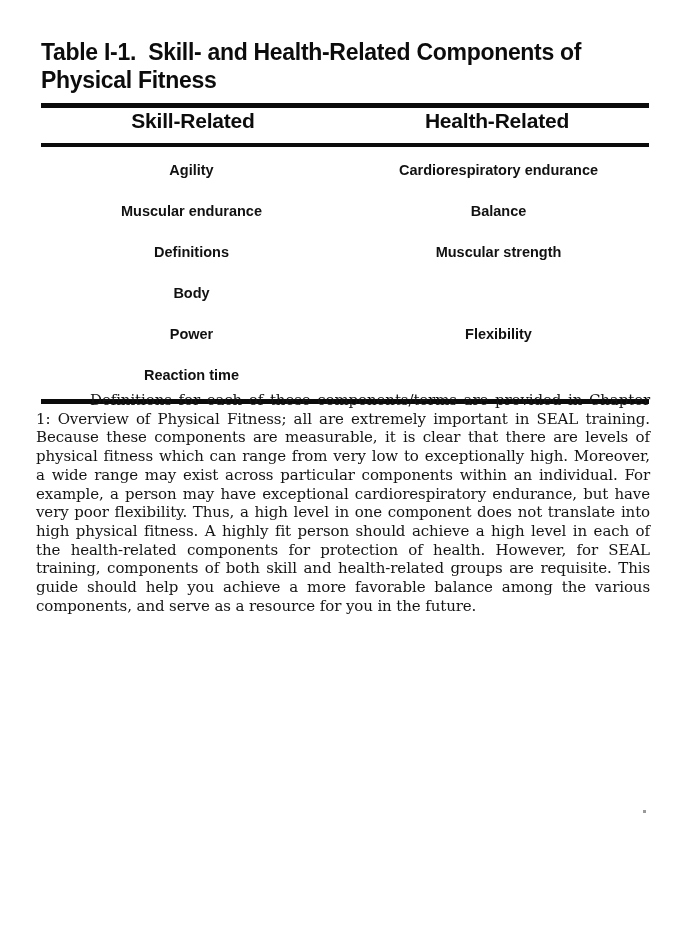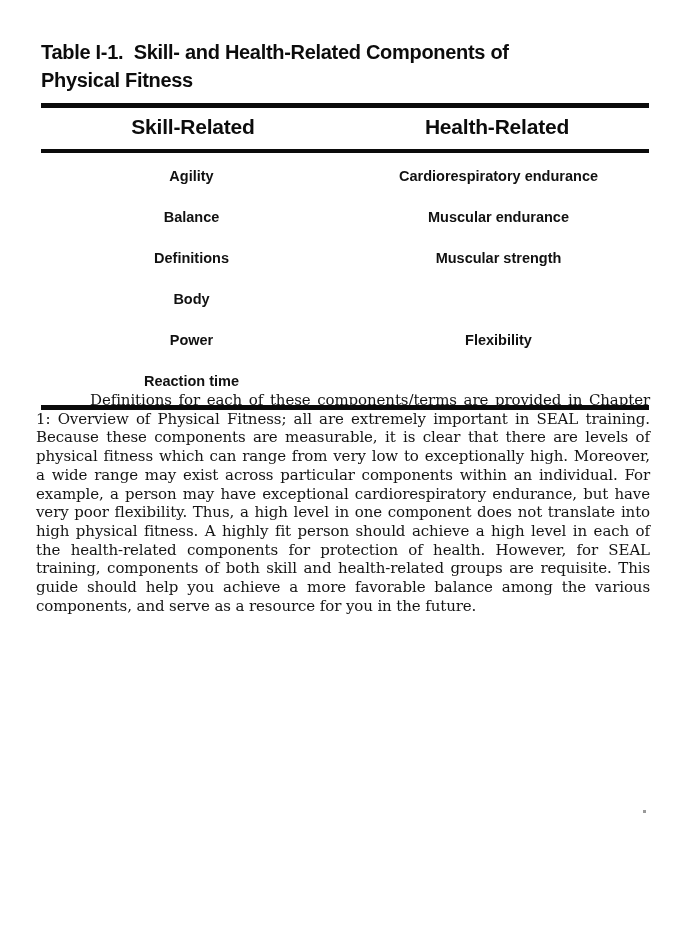--- a/index.html
+++ b/index.html
@@ -14,41 +14,41 @@
     color: #0d0d0d;
   }
 
   
   .doc-title {
     position: absolute;
     left: 41px;
     top: 38px;
     width: 620px;
     font-weight: bold;
-    font-size: 20px;
+    font-size: 23px;
     line-height: 28px;
     letter-spacing: -0.3px;
     color: #0c0c0c;
   }
   .doc-title .line { white-space: pre; }
 
   
   .fitness-table {
     position: absolute;
     left: 41px;
     top: 103px;
     width: 608px;
   }
   .rule { background: #0b0b0b; }
   .rule.thick { height: 5px; }
   .rule.mid { height: 4px; }
   .table-head {
     display: grid;
     grid-template-columns: 1fr 1fr;
-    padding: 7px 0 10px 0;
+    padding: 1px 0 10px 0;
   }
   .table-head .col-header {
     text-align: center;
     font-weight: bold;
     font-size: 21px;
     letter-spacing: -0.2px;
     color: #0c0c0c;
   }
   .table-body { padding: 2px 0 4px 0; }
   .table-row {
@@ -109,22 +109,22 @@
     </div>
 
     <div class="rule mid"></div>
 
     <div class="table-body">
       <div class="table-row">
         <div class="cell">Agility</div>
         <div class="cell">Cardiorespiratory endurance</div>
       </div>
       <div class="table-row">
+        <div class="cell">Muscular endurance</div>
         <div class="cell">Balance</div>
-        <div class="cell">Muscular endurance</div>
       </div>
       <div class="table-row">
         <div class="cell">Definitions</div>
         <div class="cell">Muscular strength</div>
       </div>
       <div class="table-row">
         <div class="cell">Body</div>
       </div>
       <div class="table-row">
         <div class="cell">Power</div>

